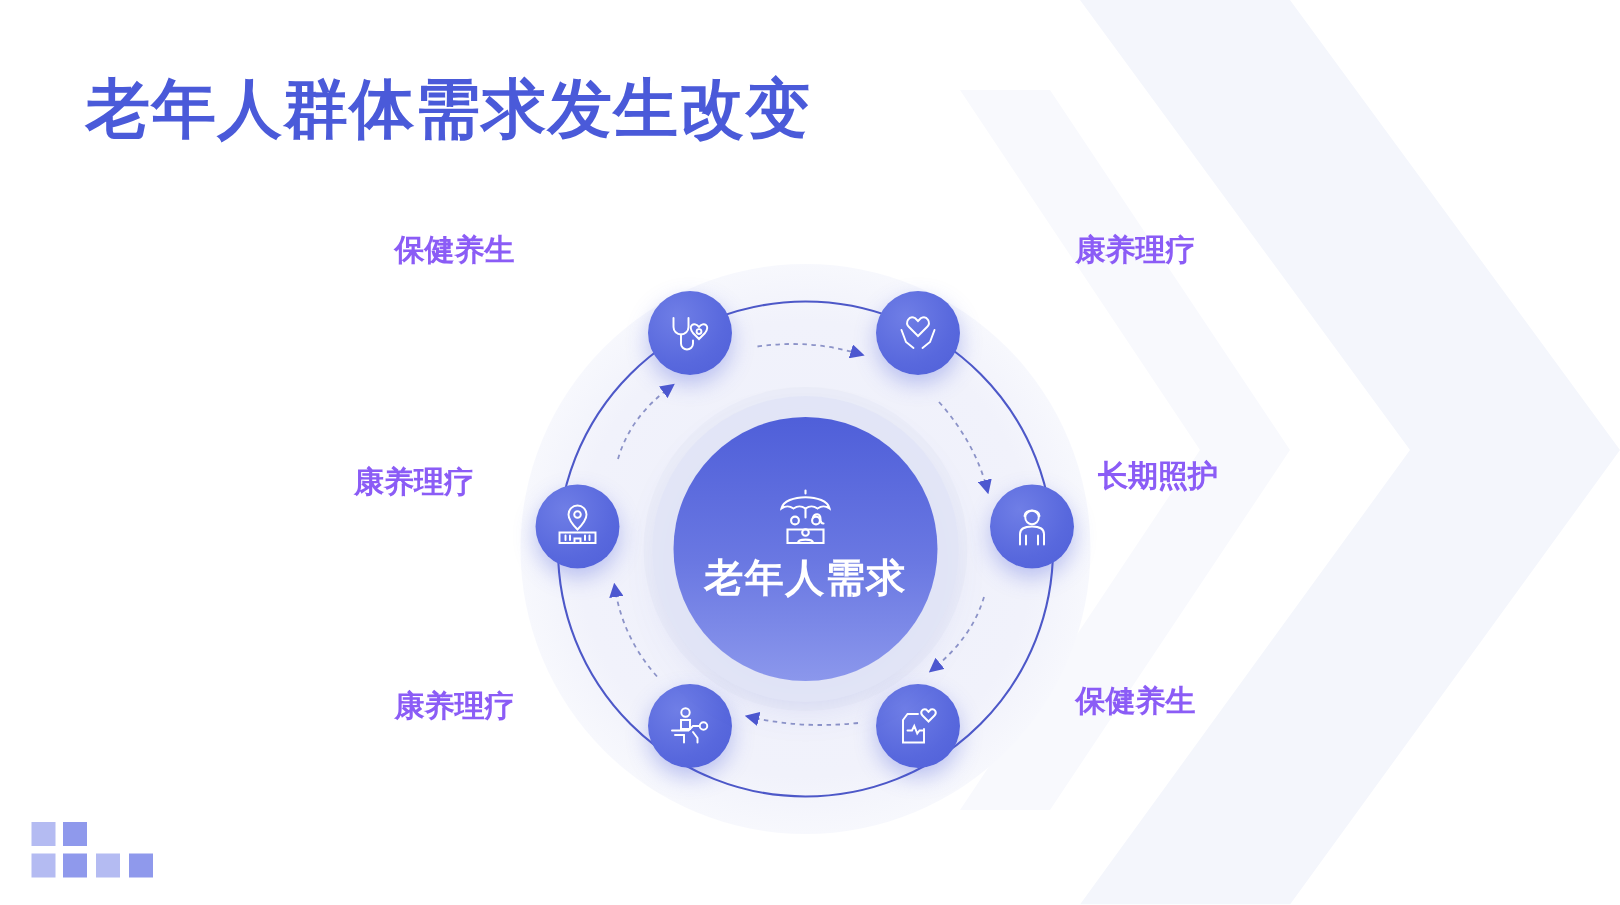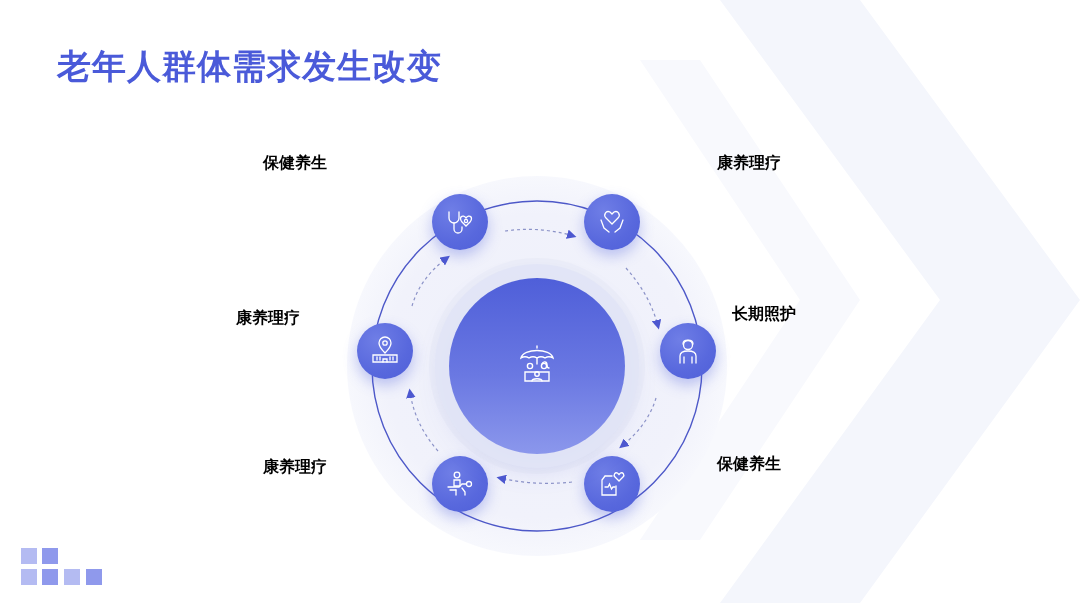--- a/index.html
+++ b/index.html
@@ -4,25 +4,25 @@
 <style>
   html, body { margin:0; padding:0; }
   body {
     width:1080px; height:603px; overflow:hidden; position:relative;
     background:#ffffff;
     font-family:"DejaVu Sans","Liberation Sans",sans-serif;
   }
   .bg-chevron { position:absolute; left:0; top:0; width:1080px; height:603px; z-index:0; }
   .title {
     position:absolute; left:57px; top:44px; margin:0;
-    font-size:34px; font-weight:bold; color:#4a5ad9; letter-spacing:1px;
+    font-size:43px; font-weight:bold; color:#4a5ad9; letter-spacing:1px;
     z-index:2;
   }
   .label {
-    position:absolute; font-size:16px; font-weight:bold; color:#000000;
+    position:absolute; font-size:20px; font-weight:bold; color:#8b5cf6;
     white-space:nowrap; z-index:2;
   }
   .diagram { position:absolute; left:0; top:0; width:1080px; height:603px; z-index:1; }
   .node {
     position:absolute; width:56px; height:56px; border-radius:50%;
     background:radial-gradient(circle at 35% 30%, #6f7ee6 0%, #5868dd 60%, #4f5fd8 100%);
     box-shadow:0 6px 14px rgba(80,96,220,0.35);
     display:flex; align-items:center; justify-content:center; z-index:3;
   }
   .node svg { width:32px; height:32px; }
@@ -126,20 +126,21 @@
   <svg class="center-icon" viewBox="0 0 40 38" fill="none" stroke="#fff" stroke-width="1.4" stroke-linecap="round">
     <path d="M4,13 c2,-10 30,-10 32,0 c-3,-2 -5,-2 -8,0 c-3,-2 -5,-2 -8,0 c-3,-2 -5,-2 -8,0 c-3,-2 -5,-2 -8,0 z"></path>
     <path d="M20,3 v-2 M20,13 v6"></path>
     <circle cx="13" cy="21" r="2.6"></circle>
     <circle cx="27" cy="21" r="2.6"></circle>
     <path d="M25,19 c1,-3 5,-3 5,1 c0,2 1,3 2,3"></path>
     <path d="M8,36 v-9 h24 v9 z"></path>
     <circle cx="20" cy="29" r="2.2"></circle>
     <path d="M15,36 c0,-3 10,-3 10,0"></path>
   </svg>
+  <div class="center-text">老年人需求</div>
 </div>
 
 <div class="label" style="left:263px;top:153px;">保健养生</div>
 <div class="label" style="left:717px;top:153px;">康养理疗</div>
 <div class="label" style="left:732px;top:304px;text-align:right;">长期照护</div>
 <div class="label" style="left:717px;top:454px;">保健养生</div>
 <div class="label" style="left:263px;top:457px;text-align:right;">康养理疗</div>
 <div class="label" style="left:236px;top:308px;">康养理疗</div>
 
 <div class="squares">

